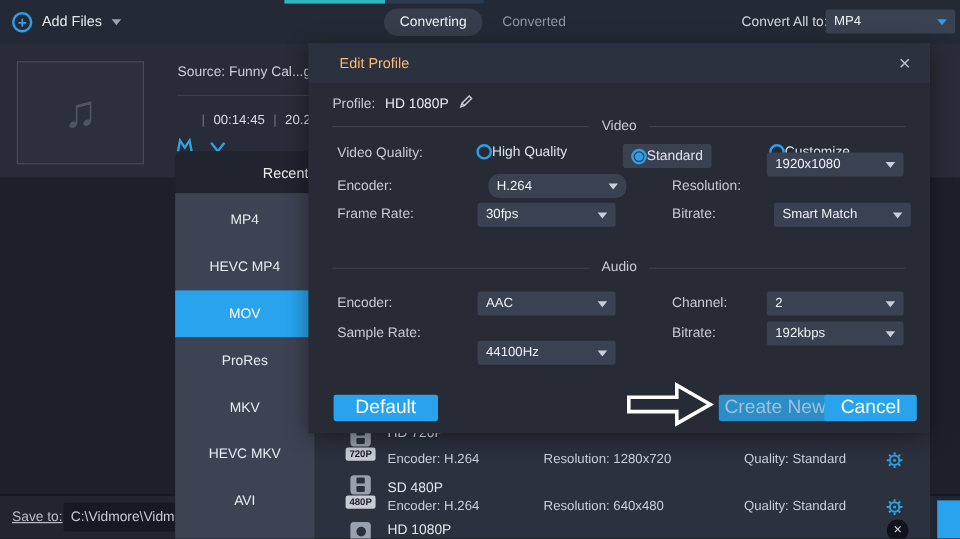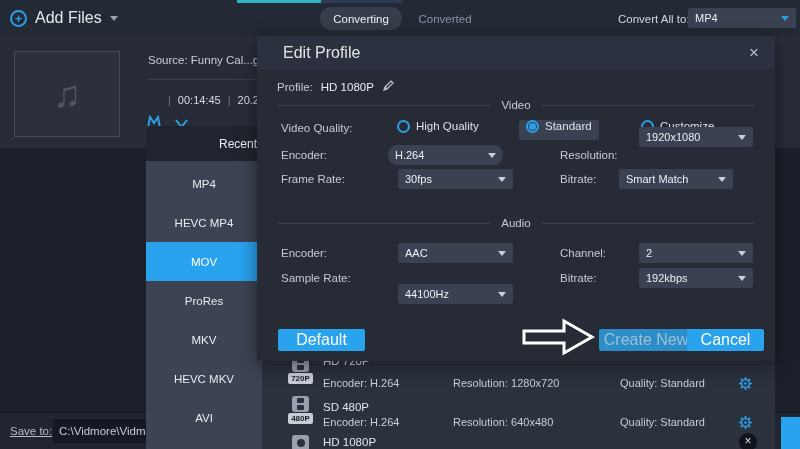--- a/index.html
+++ b/index.html
@@ -11,21 +11,21 @@
   }
   .abs { position:absolute; }
 
   
   .topbar { left:0; top:0; width:800px; height:36px; background:#242a35; z-index:2; }
   .teal-line { left:237px; top:0; width:84px; height:3px; background:#2fb3c4; z-index:3; }
   .dim-line { left:321px; top:0; width:82px; height:3px; background:#2c3b52; z-index:3; }
   .addfiles { left:10px; top:9px; height:18px; display:flex; align-items:center; gap:8px; }
   .plus-circle { width:17px; height:17px; border:2px solid #2b9fe8; border-radius:50%;
     color:#2b9fe8; font-size:13px; line-height:13px; text-align:center; font-weight:bold; }
-  .addfiles-label { font-size:16px; color:#e6e9ee; }
+  .addfiles-label { font-size:12px; color:#e6e9ee; }
   .caret-down { width:0; height:0; border-left:4px solid transparent; border-right:4px solid transparent;
     border-top:5px solid #98a1b0; }
   .tab-pill { left:320px; top:7px; width:82px; height:23px; background:#373d4b; border-radius:12px;
     font-size:11.5px; color:#f0f2f6; display:flex; align-items:center; justify-content:center; }
   .tab-plain { left:412px; top:7px; width:66px; height:23px; font-size:11.5px; color:#8d96a5;
     display:flex; align-items:center; justify-content:center; }
   .convert-all-label { left:618px; top:7px; height:23px; display:flex; align-items:center;
     font-size:11.5px; color:#d3d8e0; }
   .sel { position:absolute; height:20px; background:#3a4150; border-radius:2px;
     display:flex; align-items:center; justify-content:space-between; padding:0 7px;
@@ -76,29 +76,29 @@
   .p-detail { font-size:11px; color:#c9cfd9; z-index:6; white-space:nowrap; }
   .gear { z-index:6; cursor:pointer; }
   .float-x { left:739px; top:433px; width:18px; height:18px; border-radius:50%; background:#0f131b;
     color:#d7dce3; font-size:12px; line-height:17px; text-align:center; z-index:7; }
   .blue-corner { left:781px; top:417px; width:19px; height:32px; background:#29a3ee; z-index:6; }
 
   
   .dialog { left:257px; top:36px; width:518px; height:325px; background:#262b36; z-index:10;
     box-shadow:0 4px 18px rgba(0,0,0,0.45); }
   .dlg-header { left:0; top:0; width:518px; height:33px; background:#2b313e; }
-  .dlg-title { left:26px; top:0; height:33px; display:flex; align-items:center; font-size:16px; color:#e5e5e5; }
+  .dlg-title { left:26px; top:0; height:33px; display:flex; align-items:center; font-size:12px; color:#fdba74; }
   .dlg-close { right:12px; top:8px; width:18px; height:18px; color:#b9c0cc; font-size:17px;
     line-height:17px; text-align:center; cursor:pointer; }
   .dlg-label { font-size:11.5px; color:#c5cbd6; white-space:nowrap; }
   .dlg-value { font-size:11.5px; color:#e9ecf1; white-space:nowrap; }
   .section { left:20px; width:478px; height:14px; display:flex; align-items:center; gap:10px; }
   .section .line { flex:1; height:1px; background:#3a404d; }
   .section .stitle { font-size:11.5px; color:#c5cbd6; }
-  .radio { display:flex; align-items:flex-start; gap:6px; cursor:pointer; }
+  .radio { display:flex; align-items:center; cursor:pointer; }
   .rdot { width:13px; height:13px; border-radius:50%; border:2px solid #2b9fe8; position:relative; }
   .radio.sel .rdot:after { content:""; position:absolute; left:2px; top:2px; width:5px; height:5px;
     border-radius:50%; background:#2b9fe8; box-shadow:0 0 0 1px #2b9fe8; }
   .radio .rlabel { font-size:11.5px; color:#dfe3ea; }
   .btn { position:absolute; height:22px; background:#29a3ee; color:#fff; font-size:16px;
     border-radius:2px; display:flex; align-items:center; justify-content:center; cursor:pointer; }
   .btn.muted { background:#2b8ec9; color:#9fc0d6; }
   .arrow-anno { left:264px; top:281px; z-index:11; }
 </style>
 </head>
@@ -245,37 +245,37 @@
     <div class="abs radio sel" style="left:262px; top:84px;">
       <span class="rdot"></span>
       <span class="rlabel">Standard</span>
     </div>
     <div class="abs radio" style="left:384px; top:84px;">
       <span class="rdot"></span>
       <span class="rlabel">Customize</span>
     </div>
 
     <div class="abs dlg-label" style="left:24px; top:113px;">Encoder:</div>
-    <div class="sel" style="left:131px; top:109px; width:115px;border-radius:9px;">
+    <div class="sel" style="left:150px; top:109px; width:115px;border-radius:9px;">
       <span>H.264</span>
         <span class="caret"></span>
     </div>
     <div class="abs dlg-label" style="left:303px; top:113px;">Resolution:</div>
     <div class="sel" style="left:382px; top:91px; width:114px;align-items:center;">
       <span>1920x1080</span>
         <span class="caret"></span>
     </div>
 
     <div class="abs dlg-label" style="left:24px; top:137px;">Frame Rate:</div>
     <div class="sel" style="left:141px; top:133px; width:115px;">
       <span>30fps</span>
         <span class="caret"></span>
     </div>
     <div class="abs dlg-label" style="left:303px; top:137px;">Bitrate:</div>
-    <div class="sel" style="left:362px; top:133px; width:114px;">
+    <div class="sel" style="left:388px; top:133px; width:114px;">
       <span>Smart Match</span>
         <span class="caret"></span>
     </div>
 
     <div class="abs section" style="top:180px;">
       <span class="line"></span>
         <span class="stitle">Audio</span>
         <span class="line"></span>
     </div>
 

